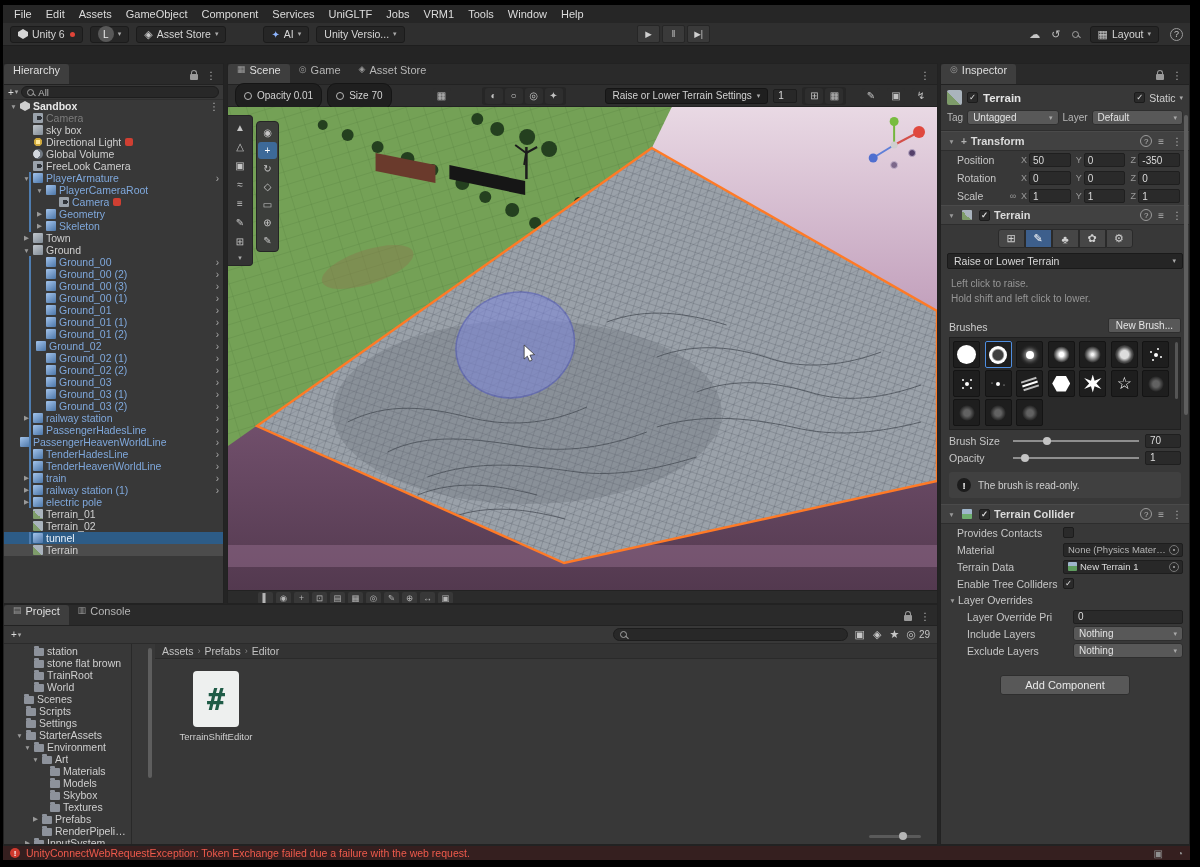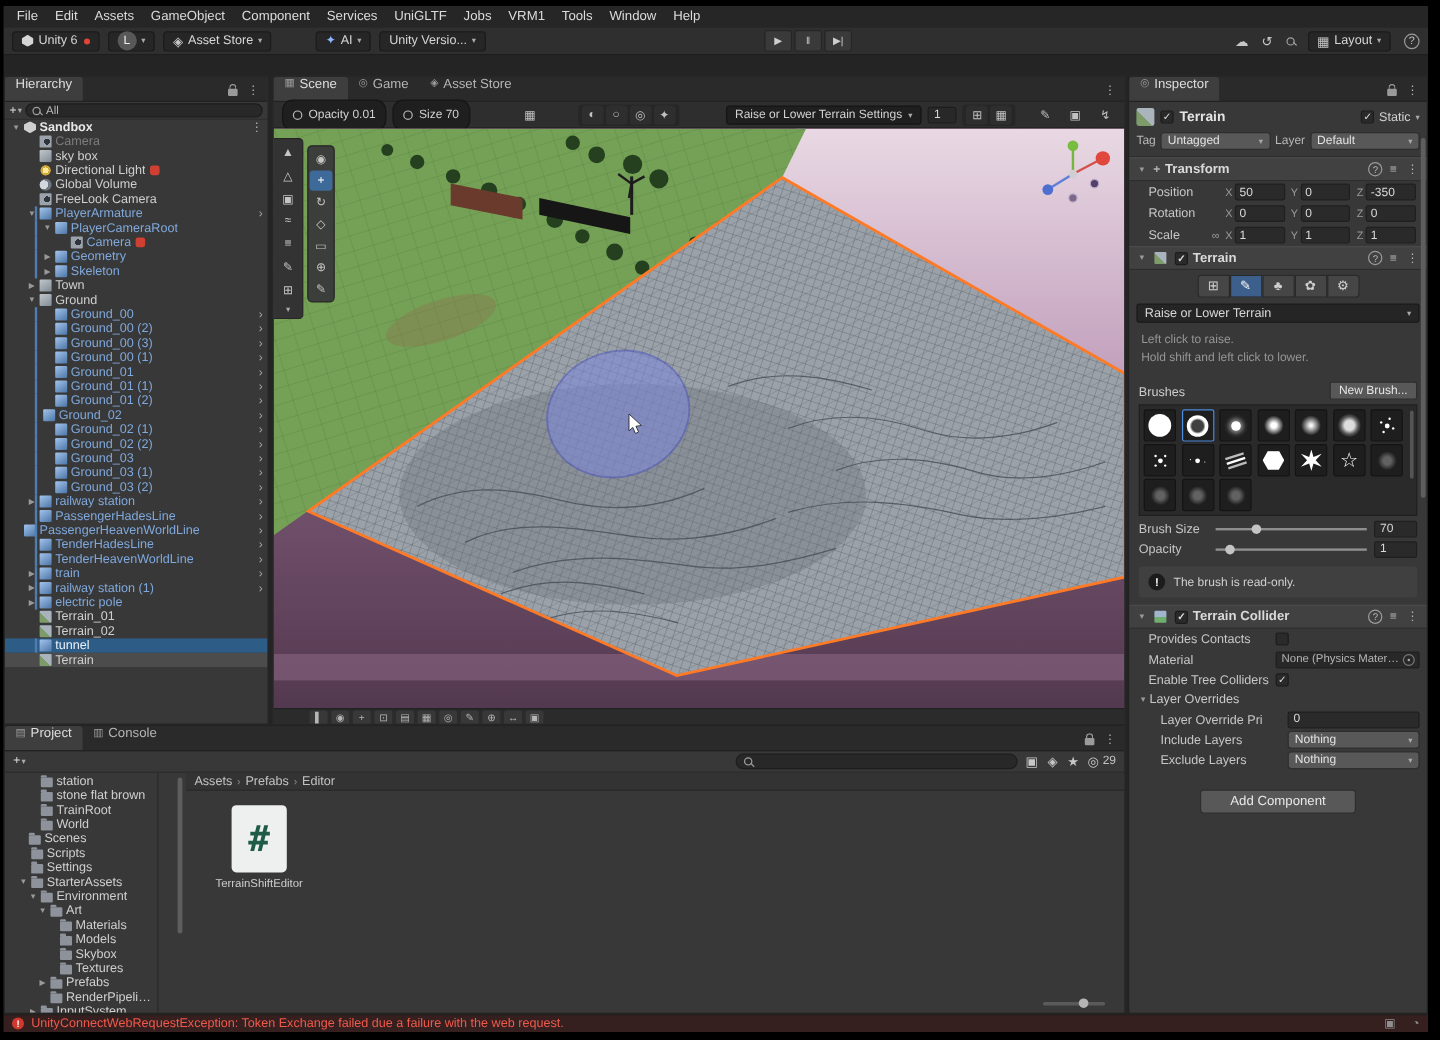--- a/index.html
+++ b/index.html
@@ -890,20 +890,28 @@
         <span class="cb"></span>
       </div>
       <div class="crow">
         <span class="clabel">Material</span>
         <span class="objfld">
           <span class="val">None (Physics Material)</span>
           <span class="picker"></span>
         </span>
       </div>
       <div class="crow">
+        <span class="clabel">Terrain Data</span>
+        <span class="objfld">
+          <span class="tinyterr"></span>
+          <span class="val lightval">New Terrain 1</span>
+          <span class="picker"></span>
+        </span>
+      </div>
+      <div class="crow">
         <span class="clabel">Enable Tree Colliders</span>
         <span class="cb on"></span>
       </div>
       <div class="foldrow">
         <span class="arr">▼</span>
         <span>Layer Overrides</span>
       </div>
       <div class="crow" style="padding-left:26px">
         <span class="clabel">Layer Override Pri</span>
         <span class="minifld">0</span>

